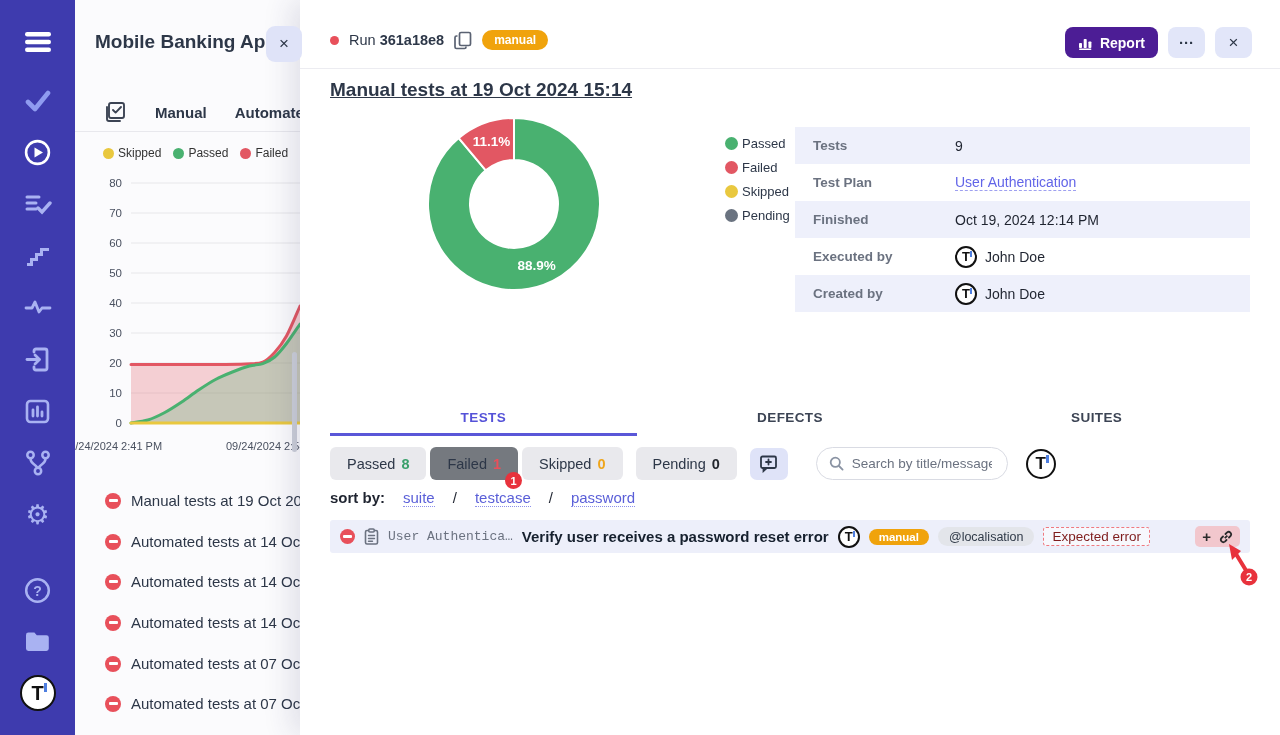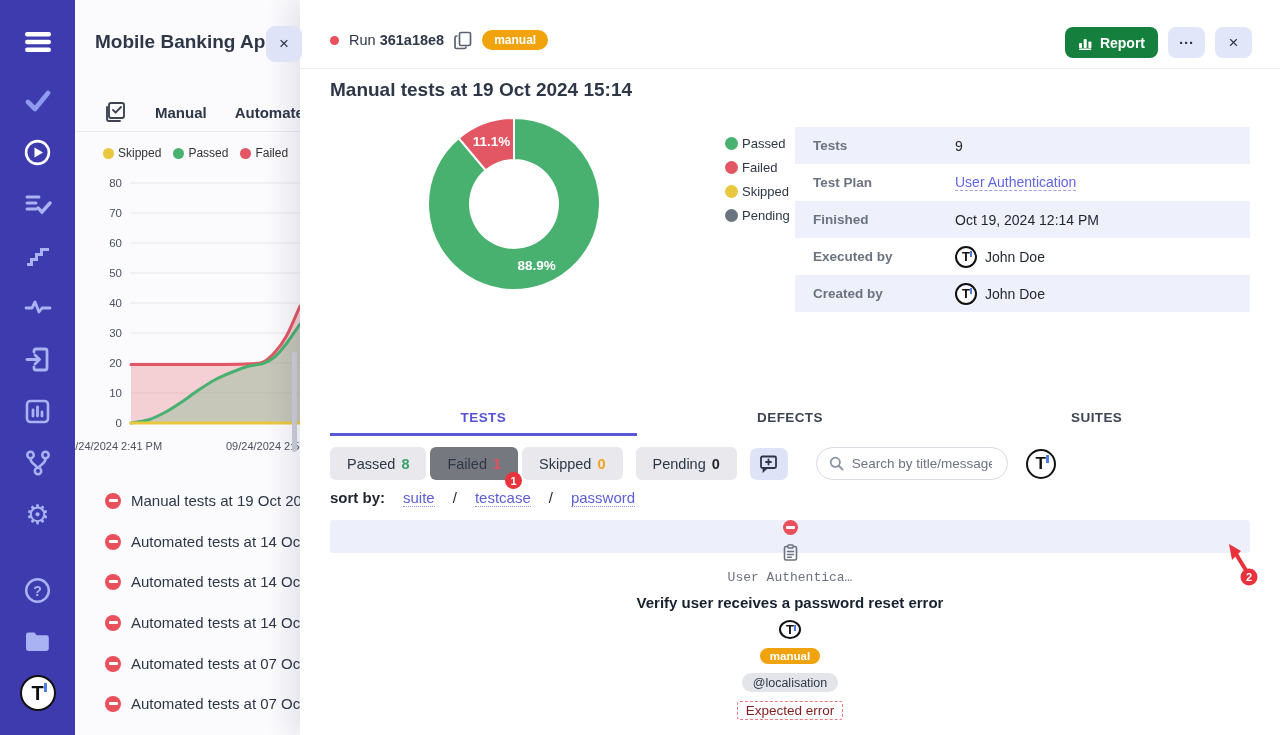--- a/index.html
+++ b/index.html
@@ -50,28 +50,28 @@
                background:#dfe3f8; display:flex; align-items:center; justify-content:center;
                font-size:17px; color:#2d3748; cursor:pointer;}
   .run-head{ position:absolute; left:30px; top:30px; display:flex; align-items:center; gap:10px;}
   .red-dot{ width:9px; height:9px; border-radius:50%; background:#e8505b; display:inline-block;}
   .run-id-wrap{ font-size:14.5px; color:#2d3748; white-space:nowrap;}
   .run-id-wrap b{ font-weight:bold; }
   .copy-ico{ color:#5a6272; cursor:pointer; display:flex;}
   .pill-manual{ background:#f0a30c; color:#fff; font-size:12px; font-weight:bold;
                 padding:3px 12px; border-radius:11px; cursor:default;}
   .head-actions{ position:absolute; top:27px; right:28px; display:flex; gap:10px; align-items:center;}
-  .btn-report{ height:31px; padding:0 13px; background:#15803d; border:none; border-radius:8px; color:#fff;
+  .btn-report{ height:31px; padding:0 13px; background:#4c1d95; border:none; border-radius:8px; color:#fff;
                font-size:14px; font-weight:bold; display:flex; align-items:center; gap:7px; cursor:pointer;
                font-family:"Liberation Sans",sans-serif;}
   .btn-ghost{ height:31px; min-width:37px; padding:0 10px; background:#e2e6f9; border:none; border-radius:8px;
               color:#2d3748; font-size:15px; font-weight:bold; cursor:pointer; display:flex; align-items:center; justify-content:center;
               font-family:"Liberation Sans",sans-serif;}
   .head-divider{ position:absolute; left:0; top:68px; width:980px; border-bottom:1px solid #ececf1;}
-  .run-title{ position:absolute; left:30px; top:79px; font-size:19px; font-weight:bold; color:#2d3748;}
+  .run-title{ position:absolute; left:30px; top:79px; font-size:19px; font-weight:bold; color:#2d3748;text-decoration:underline;}
 
   
   .donut{ position:absolute; left:104px; top:94px;}
   .donut-legend{ position:absolute; left:425px; top:136px; display:flex; flex-direction:column; gap:9px;}
   .donut-legend .leg-item{ font-size:13px; color:#2d3748;}
 
   
   .details{ position:absolute; left:495px; top:127px; width:455px;}
   .d-row{ height:37px; display:flex; align-items:center;}
   .d-row.alt{ background:#eef0fb; }
@@ -108,21 +108,21 @@
   .searchbox input::placeholder{ color:#6b7280; }
   .filter-avatar{ margin-left:14px; cursor:pointer;}
 
   
   .sortrow{ position:absolute; left:30px; top:489px; font-size:15px; color:#1f2430; display:flex; gap:18px; align-items:baseline;}
   .sortrow .sl{ font-weight:bold;}
   .sort-link{ color:#5a5fd8; border-bottom:1px dotted #8d90ec; cursor:pointer;}
 
   
   .trow{ position:absolute; left:30px; top:520px; width:920px; height:33px; background:#edeffa; border-radius:3px;
-         display:flex; align-items:center; gap:9px; padding:0 10px;flex-direction:column; }
+         display:flex; align-items:center; gap:9px; padding:0 10px; }
   .trow .suite{ font-family:"Liberation Mono","DejaVu Sans Mono",monospace; font-size:13px; color:#6b7280; white-space:nowrap;}
   .trow .ttl{ font-size:15px; font-weight:bold; color:#16202e; white-space:nowrap; cursor:pointer;}
   .pill-manual.sm{ font-size:11.5px; padding:2px 10px;}
   .pill-tag{ background:#e3e5ea; color:#303a48; font-size:12.5px; padding:2.5px 11px; border-radius:11px; white-space:nowrap;}
   .err-box{ color:#7f1d1d; font-size:13.5px; border:1.5px dashed #ef7a80; border-radius:3px; padding:1px 8px;
             background:rgba(255,255,255,.55); white-space:nowrap;}
   .trow .spacer{ flex:1; }
   .row-actions{ background:#f2c7cd; border-radius:5px; height:21px; display:flex; align-items:center; gap:8px;
                 padding:0 7px; color:#2b2b2b; cursor:pointer;}
   .row-actions .plus{ font-size:15px; font-weight:bold; line-height:1;}

